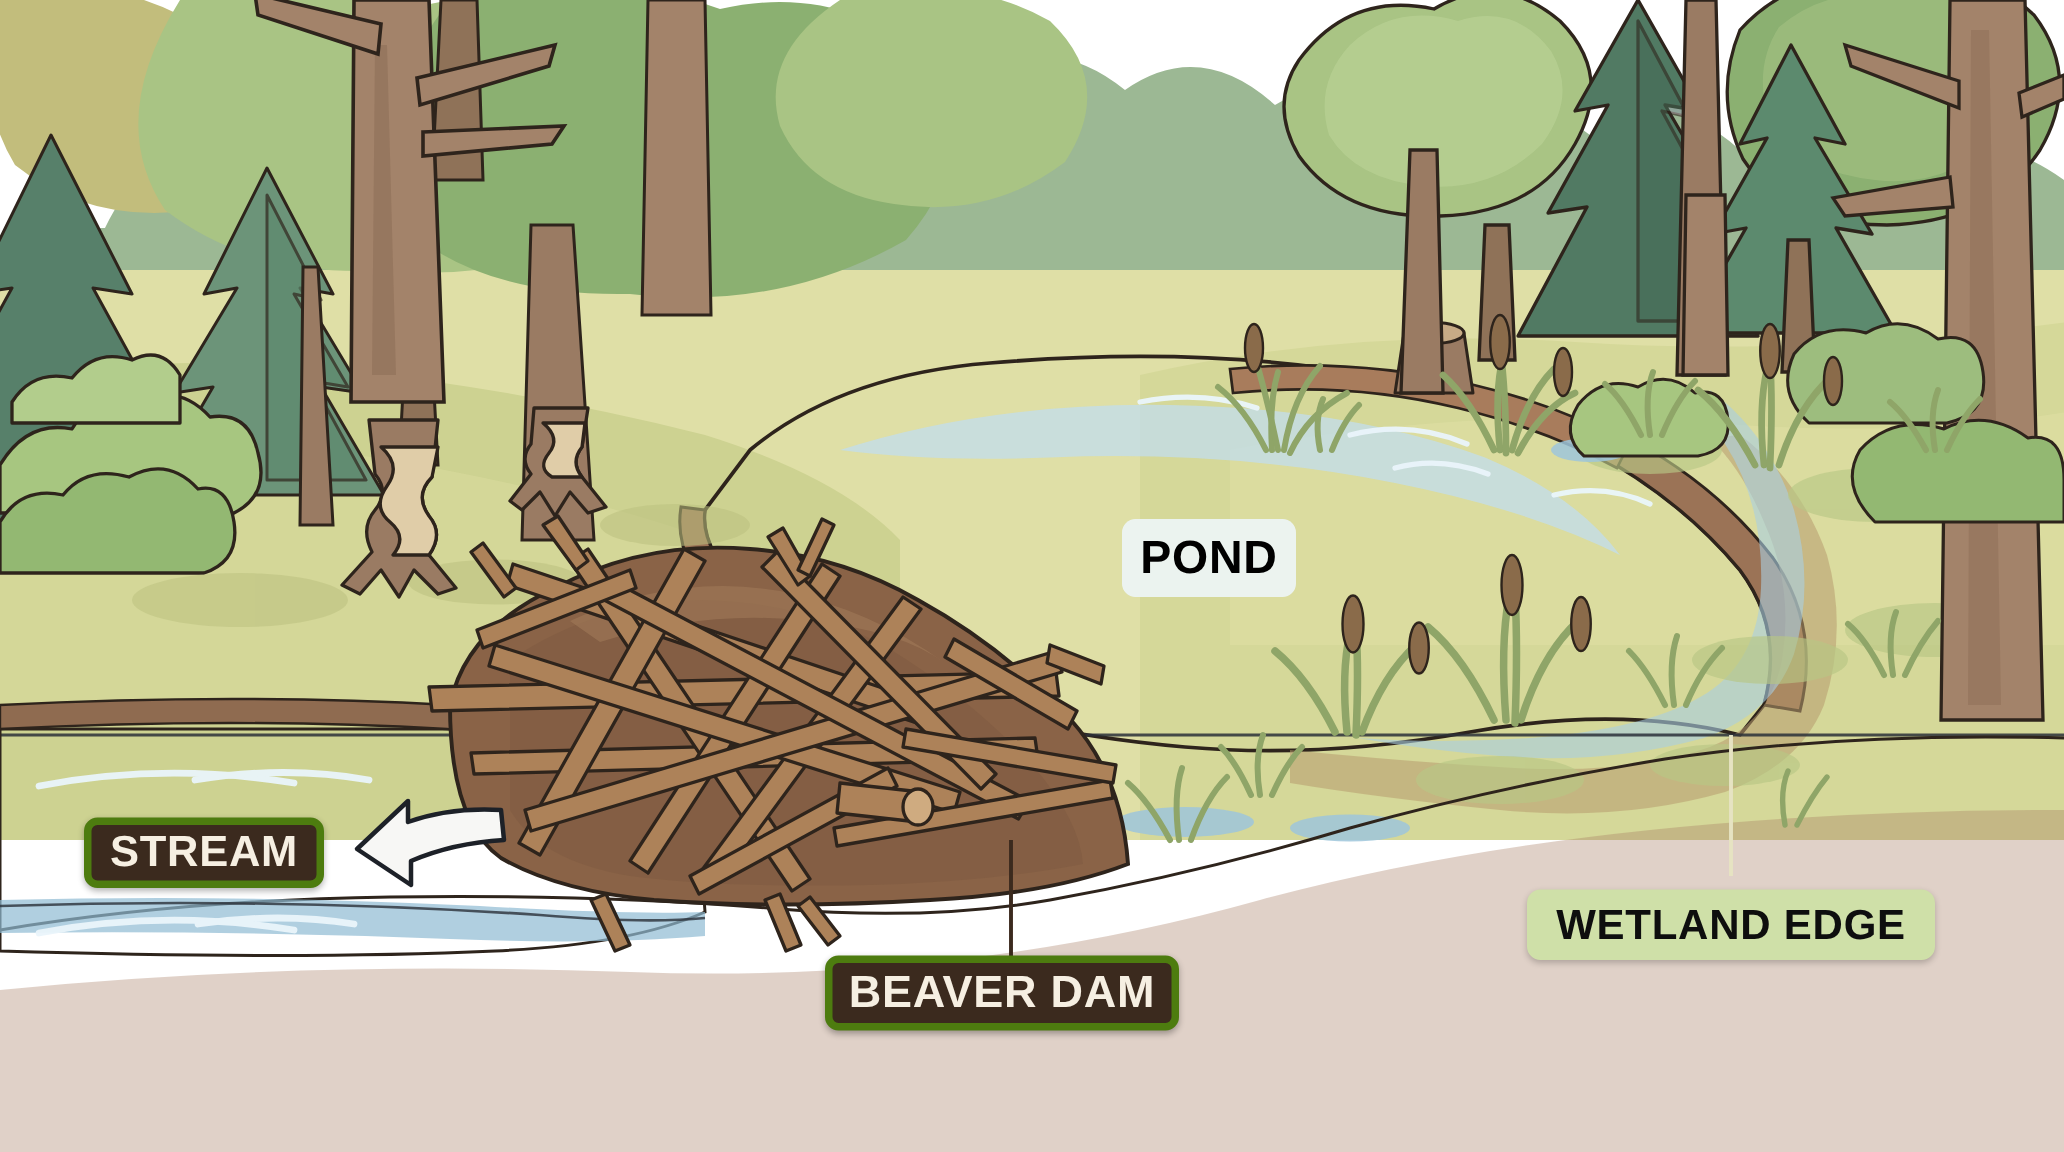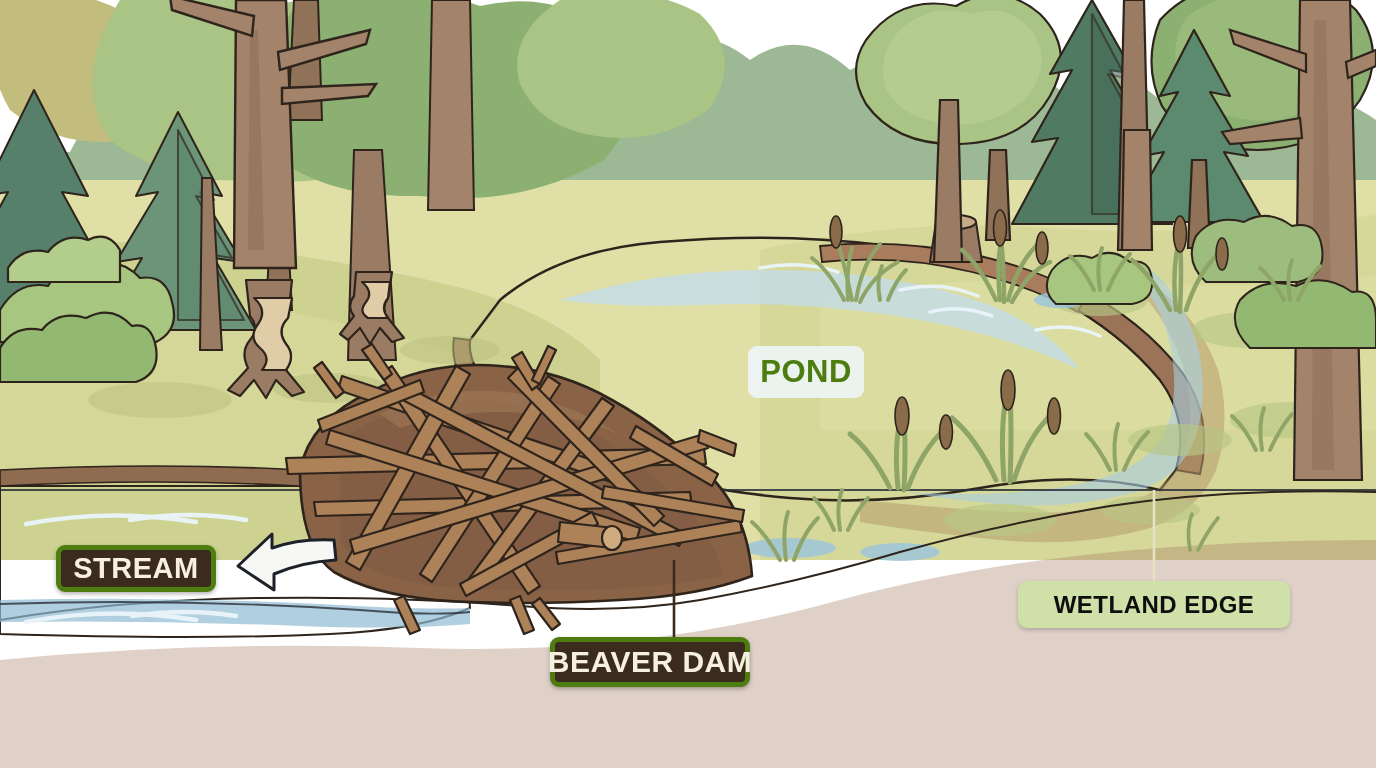--- a/index.html
+++ b/index.html
@@ -18,34 +18,34 @@
   }
   .label-dark{
     background:#3b2a1e;
     color:#f6efe2;
     border-radius:9px;
     box-shadow:0 2px 4px rgba(0,0,0,.30);
     border:5px solid #4d7c0f;
   }
   .label-light{
     background:rgba(238,246,250,.88);
-    color:#4d7c0f;
+    color:#000000;
     border-radius:9px;
   }
   .label-green{
     background:#cfe0a8;
     color:#0e0e0e;
     border-radius:9px;
     box-shadow:0 2px 4px rgba(0,0,0,.22);
   }
 
   #label-pond{left:748px;top:346px;width:116px;height:52px;font-size:31px;}
   #label-stream{left:56px;top:545px;width:160px;height:47px;font-size:29px;}
-  #label-beaver-dam{left:550px;top:637px;width:200px;height:50px;font-size:30px;text-align:right;}
-  #label-wetland-edge{left:1018px;top:581px;width:272px;height:47px;font-size:24px;}
+  #label-beaver-dam{left:550px;top:637px;width:236px;height:50px;font-size:30px;text-align:right;}
+  #label-wetland-edge{left:1018px;top:593px;width:272px;height:47px;font-size:28px;}
 </style>
 </head>
 <body>
 
 <div id="scene">
 
 <svg viewBox="0 0 1376 768" width="1376" height="768">
   <defs>
     <clipPath id="frame">
           <rect x="0" y="0" width="1376" height="768"></rect>

